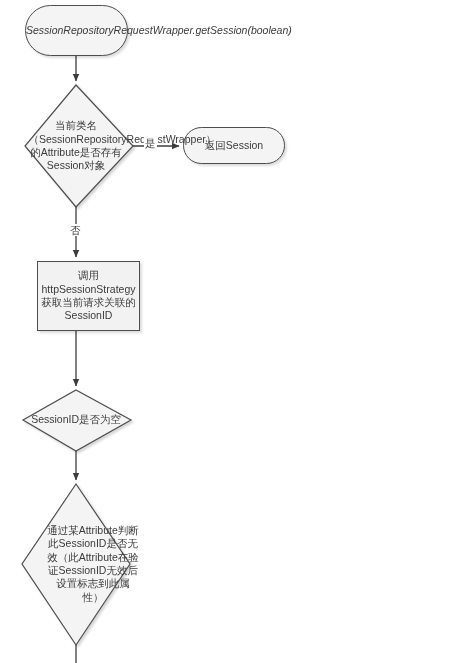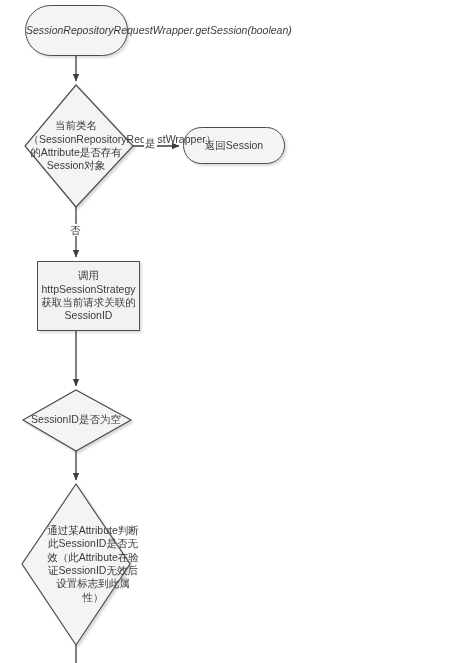--- a/index.html
+++ b/index.html
@@ -125,18 +125,18 @@
   <span class="node-label" style="width:96px;">返回Session</span>
 </div>
 
 <div class="edge-label" style="left:69px; top:224px;">否</div>
 
 <div class="node process" style="left:25px; top:261px; width:103px; height:70px;margin-left:12px;">
   <span class="node-label" style="width:101px;">调用httpSessionStrategy获取当前请求关联的SessionID</span>
 </div>
 
 <div class="node decision" style="left:20px; top:397px; width:112px; height:46px;">
-  <span class="node-label" style="width:90px;">SessionID是否为空</span>
+  <span class="node-label" style="width:90px;text-align:right;">SessionID是否为空</span>
 </div>
 
 <div class="node decision" style="left:35px; top:494px; width:116px; height:140px;">
   <span class="node-label" style="width:92px;">通过某Attribute判断此SessionID是否无效（此Attribute在验证SessionID无效后设置标志到此属性）</span>
 </div>
 
 </body></html>

